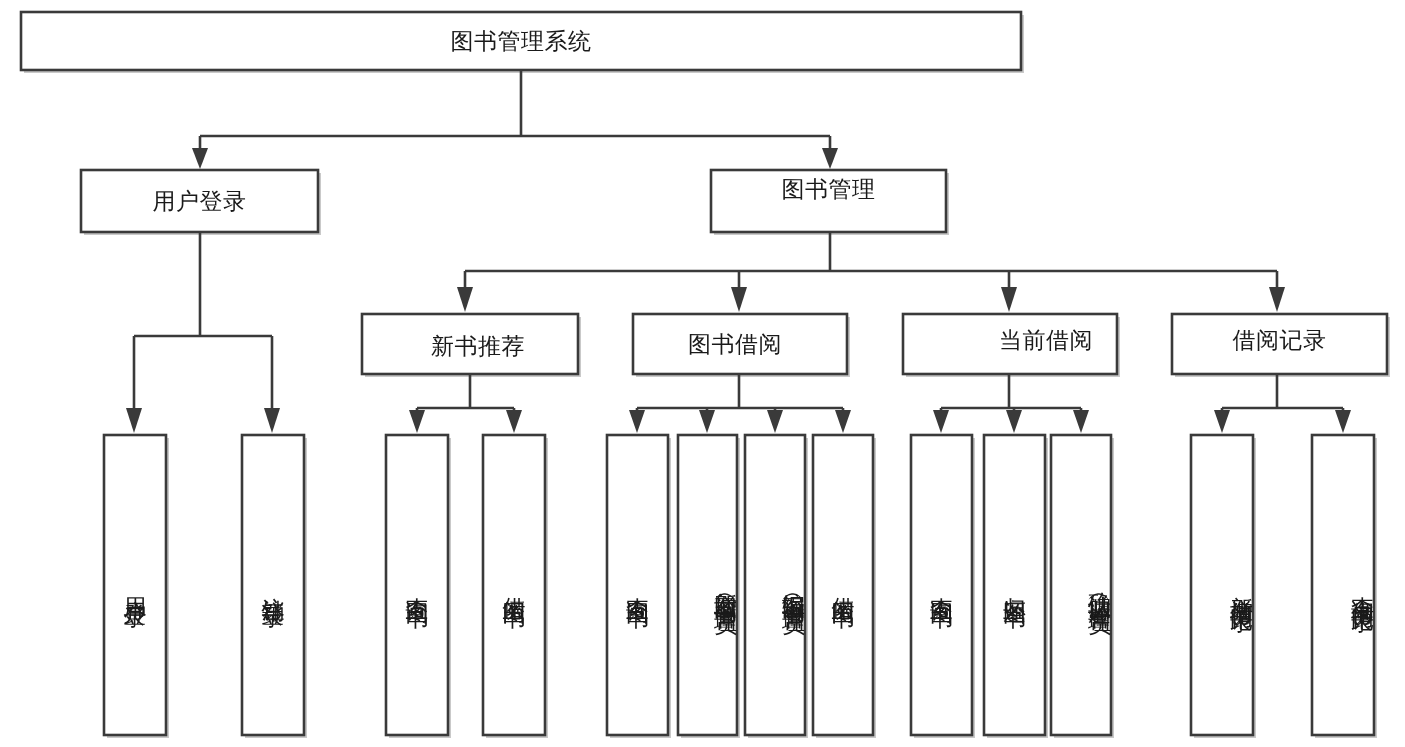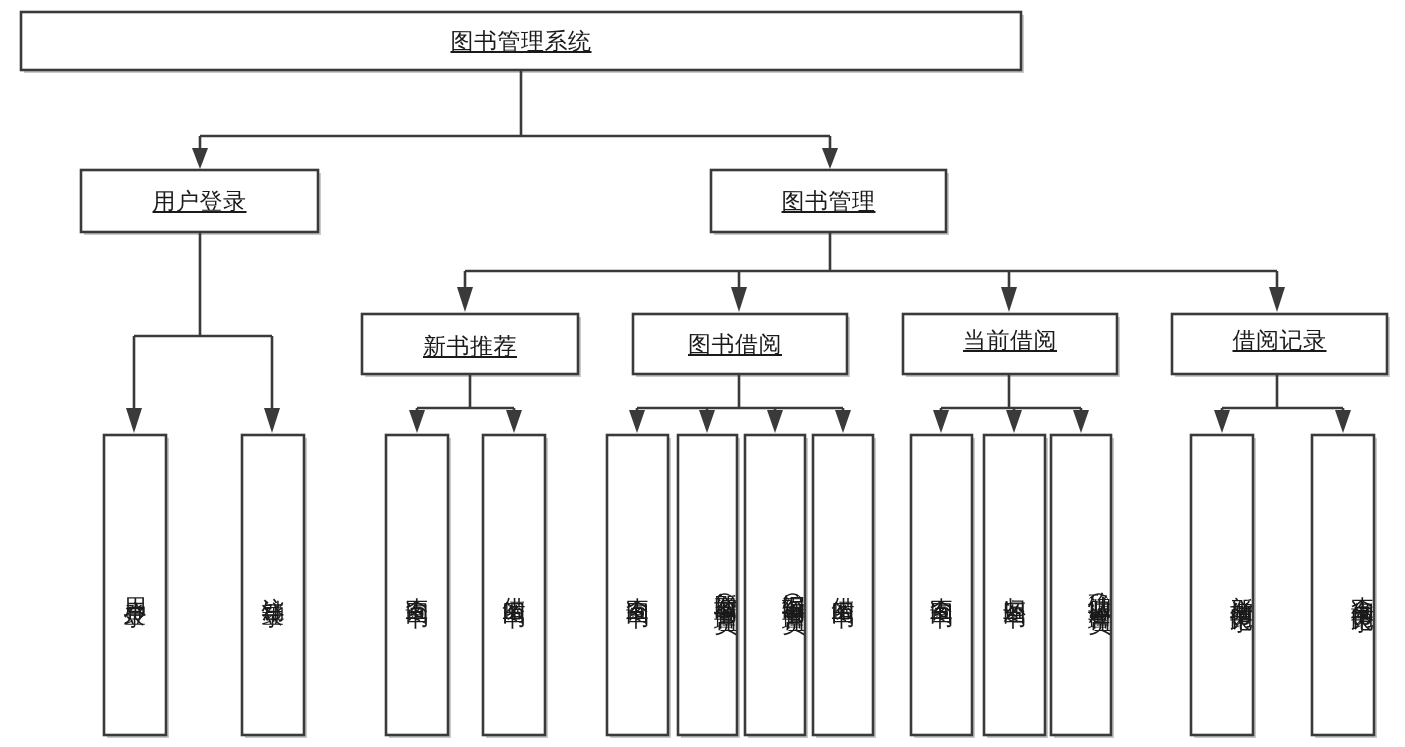--- a/index.html
+++ b/index.html
@@ -52,21 +52,20 @@
     align-items: center;
     justify-content: center;
     color: #1a1a1a;
     font-family: "DejaVu Sans", "Liberation Sans", sans-serif;
     pointer-events: none;
     white-space: pre;
   }
   .node-label.horizontal {
     font-size: 23px;
     letter-spacing: 0.5px;
-    text-decoration: underline;
   }
   .node-label.vertical {
     writing-mode: vertical-rl;
     text-orientation: upright;
     font-size: 23px;
     letter-spacing: 3px;
     line-height: 1;
     align-items: flex-start;
     justify-content: center;
     padding-top: 4px;
@@ -194,24 +193,24 @@
       <path class="connector" d="M1222,408 L1222,414"></path>
       <polygon class="arrow-head" points="1214,410 1230,410 1222,433"></polygon>
       <path class="connector" d="M1343,408 L1343,414"></path>
       <polygon class="arrow-head" points="1335,410 1351,410 1343,433"></polygon>
     </g>
   </svg>
 
   <div id="labels-layer">
       <div class="node-label horizontal" style="left: 21px; top: 12px; width: 1000px; height: 58px;">图书管理系统</div>
       <div class="node-label horizontal" style="left: 81px; top: 170px; width: 237px; height: 62px;">用户登录</div>
-      <div class="node-label horizontal" style="left: 711px; top: 170px; width: 235px; height: 62px;">图书管理</div>
-      <div class="node-label horizontal" style="left: 362px; top: 314px; width: 216px; height: 64px; border-radius: 11px;">新书推荐</div>
+      <div class="node-label horizontal" style="left: 711px; top: 158px; width: 235px; height: 62px;">图书管理</div>
+      <div class="node-label horizontal" style="left: 370px; top: 314px; width: 216px; height: 64px; border-radius: 11px;">新书推荐</div>
       <div class="node-label horizontal" style="left: 633px; top: 314px; width: 204px; height: 60px;">图书借阅</div>
-      <div class="node-label horizontal" style="left: 903px; top: 314px; width: 214px; height: 52px;">当前借阅</div>
+      <div class="node-label horizontal" style="left: 903px; top: 314px; width: 214px; height: 52px; padding-left: 36px;">当前借阅</div>
       <div class="node-label horizontal" style="left: 1172px; top: 314px; width: 215px; height: 52px;">借阅记录</div>
       <div class="node-label vertical centered" style="left: 104px; top: 435px; width: 62px; height: 300px;">用户登录</div>
       <div class="node-label vertical centered" style="left: 242px; top: 435px; width: 62px; height: 300px;">注销登录</div>
       <div class="node-label vertical centered" style="left: 386px; top: 435px; width: 62px; height: 300px;">查询图书</div>
       <div class="node-label vertical centered" style="left: 483px; top: 435px; width: 62px; height: 300px;">借阅图书</div>
       <div class="node-label vertical centered" style="left: 607px; top: 435px; width: 61px; height: 300px;">查询图书</div>
       <div class="node-label vertical" style="left: 678px; top: 435px; width: 59px; height: 300px;">新增图书（管理员）</div>
       <div class="node-label vertical" style="left: 745px; top: 435px; width: 60px; height: 300px;">编辑图书（管理员）</div>
       <div class="node-label vertical centered" style="left: 813px; top: 435px; width: 60px; height: 300px;">借阅图书</div>
       <div class="node-label vertical centered" style="left: 911px; top: 435px; width: 61px; height: 300px;">查询图书</div>

